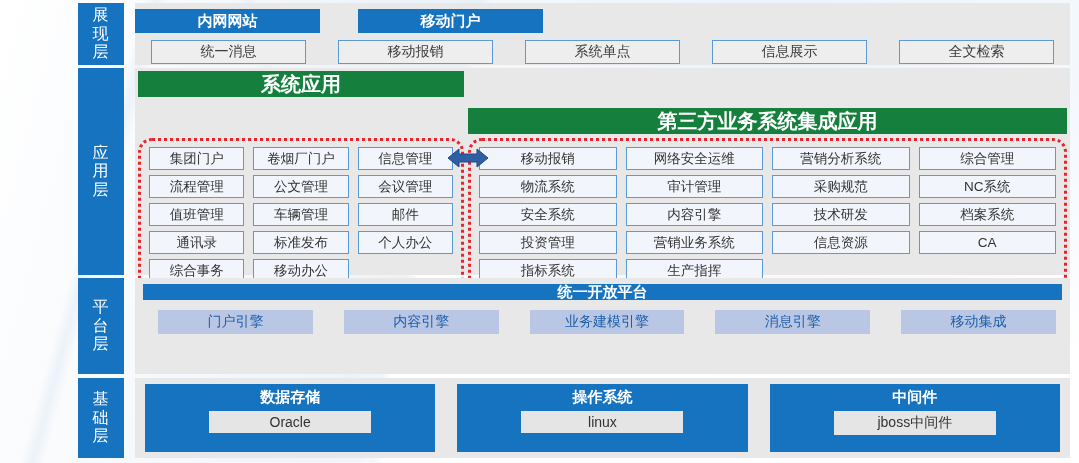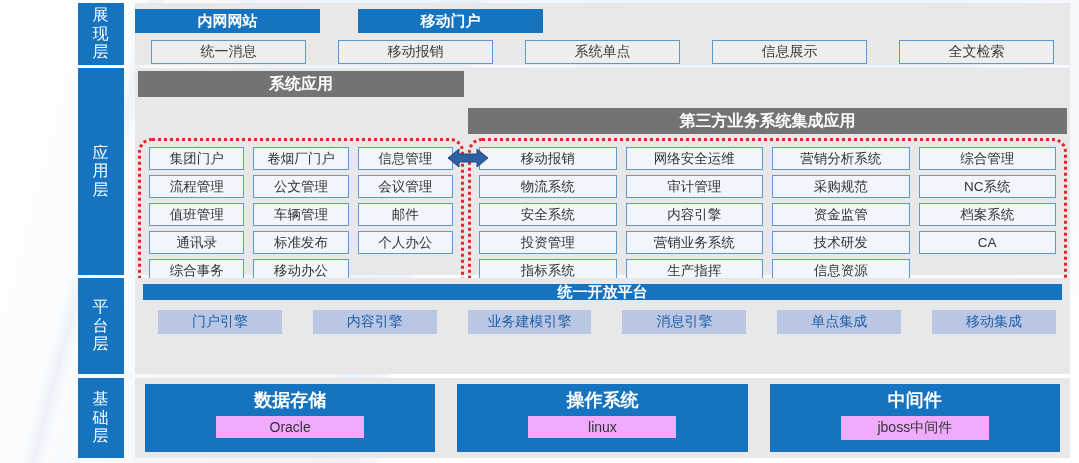--- a/index.html
+++ b/index.html
@@ -61,22 +61,22 @@
     flex:1;height:22px;
     background:#eeeeee;
     border:1px solid #5b9bd5;
     color:#3b3b3b;font-size:14px;
     display:flex;align-items:center;justify-content:center;
   }
 
   
   .app-banner-row{display:flex;gap:4px;padding:3px 3px 0 3px;}
   .app-banner{
-    height:26px;background:#737373;color:#fff;
-    font-size:16px;font-weight:bold;
+    height:26px;background:#15803d;color:#fff;
+    font-size:20px;font-weight:bold;
     display:flex;align-items:center;justify-content:center;
   }
   .app-banner.left{width:326px;}
   .app-banner.right{flex:1;margin-top:37px;}
 
   .app-groups{display:flex;gap:4px;padding:4px 3px 6px 3px;flex:1;}
   .dotted-group{
     border:3px dotted #e8232a;
     border-radius:14px;
     padding:6px 8px 8px 8px;
@@ -117,25 +117,25 @@
     display:flex;align-items:center;justify-content:center;margin-left:9px;
   }
 
   
   .found-row{display:flex;gap:22px;padding:6px 10px 6px 10px;justify-content:space-between;flex:1;}
   .found-card{
     flex:1;background:#1573c0;
     display:flex;flex-direction:column;align-items:center;
     justify-content:flex-start;padding:4px 0 6px 0;
   }
-  .found-title{color:#fff;font-size:18px;font-weight:bold;margin-bottom:4px;}
+  .found-title{color:#fff;font-size:15px;font-weight:bold;margin-bottom:4px;}
   .found-value{
-    background:#f0abfc;color:#333;
+    background:#e5e5e5;color:#333;
     font-size:14px;
-    padding:3px 0;width:148px;
+    padding:3px 0;width:162px;
     text-align:center;
   }
 </style>
 </head>
 <body>
 
 <div class="bg-watermark"></div>
 
 <div class="diagram">
 
@@ -208,21 +208,20 @@
           <div class="app-col">
             <div class="app-chip">网络安全运维</div>
             <div class="app-chip">审计管理</div>
             <div class="app-chip">内容引擎</div>
             <div class="app-chip">营销业务系统</div>
             <div class="app-chip">生产指挥</div>
           </div>
           <div class="app-col">
             <div class="app-chip">营销分析系统</div>
             <div class="app-chip">采购规范</div>
-            <div class="app-chip">资金监管</div>
             <div class="app-chip">技术研发</div>
             <div class="app-chip">信息资源</div>
           </div>
           <div class="app-col">
             <div class="app-chip">综合管理</div>
             <div class="app-chip">NC系统</div>
             <div class="app-chip">档案系统</div>
             <div class="app-chip">CA</div>
           </div>
         </div>
@@ -243,21 +242,20 @@
       <span>台</span>
       <span>层</span>
     </div>
     <div class="layer-body">
       <div class="plat-banner">统一开放平台</div>
       <div class="plat-row">
         <div class="plat-chip">门户引擎</div>
         <div class="plat-chip">内容引擎</div>
         <div class="plat-chip">业务建模引擎</div>
         <div class="plat-chip">消息引擎</div>
-        <div class="plat-chip">单点集成</div>
         <div class="plat-chip">移动集成</div>
       </div>
     </div>
   </div>
 
   <div class="layer" style="left:78px;top:378px;width:992px;height:80px;">
     <div class="layer-tab">
       <span>基</span>
       <span>础</span>
       <span>层</span>

